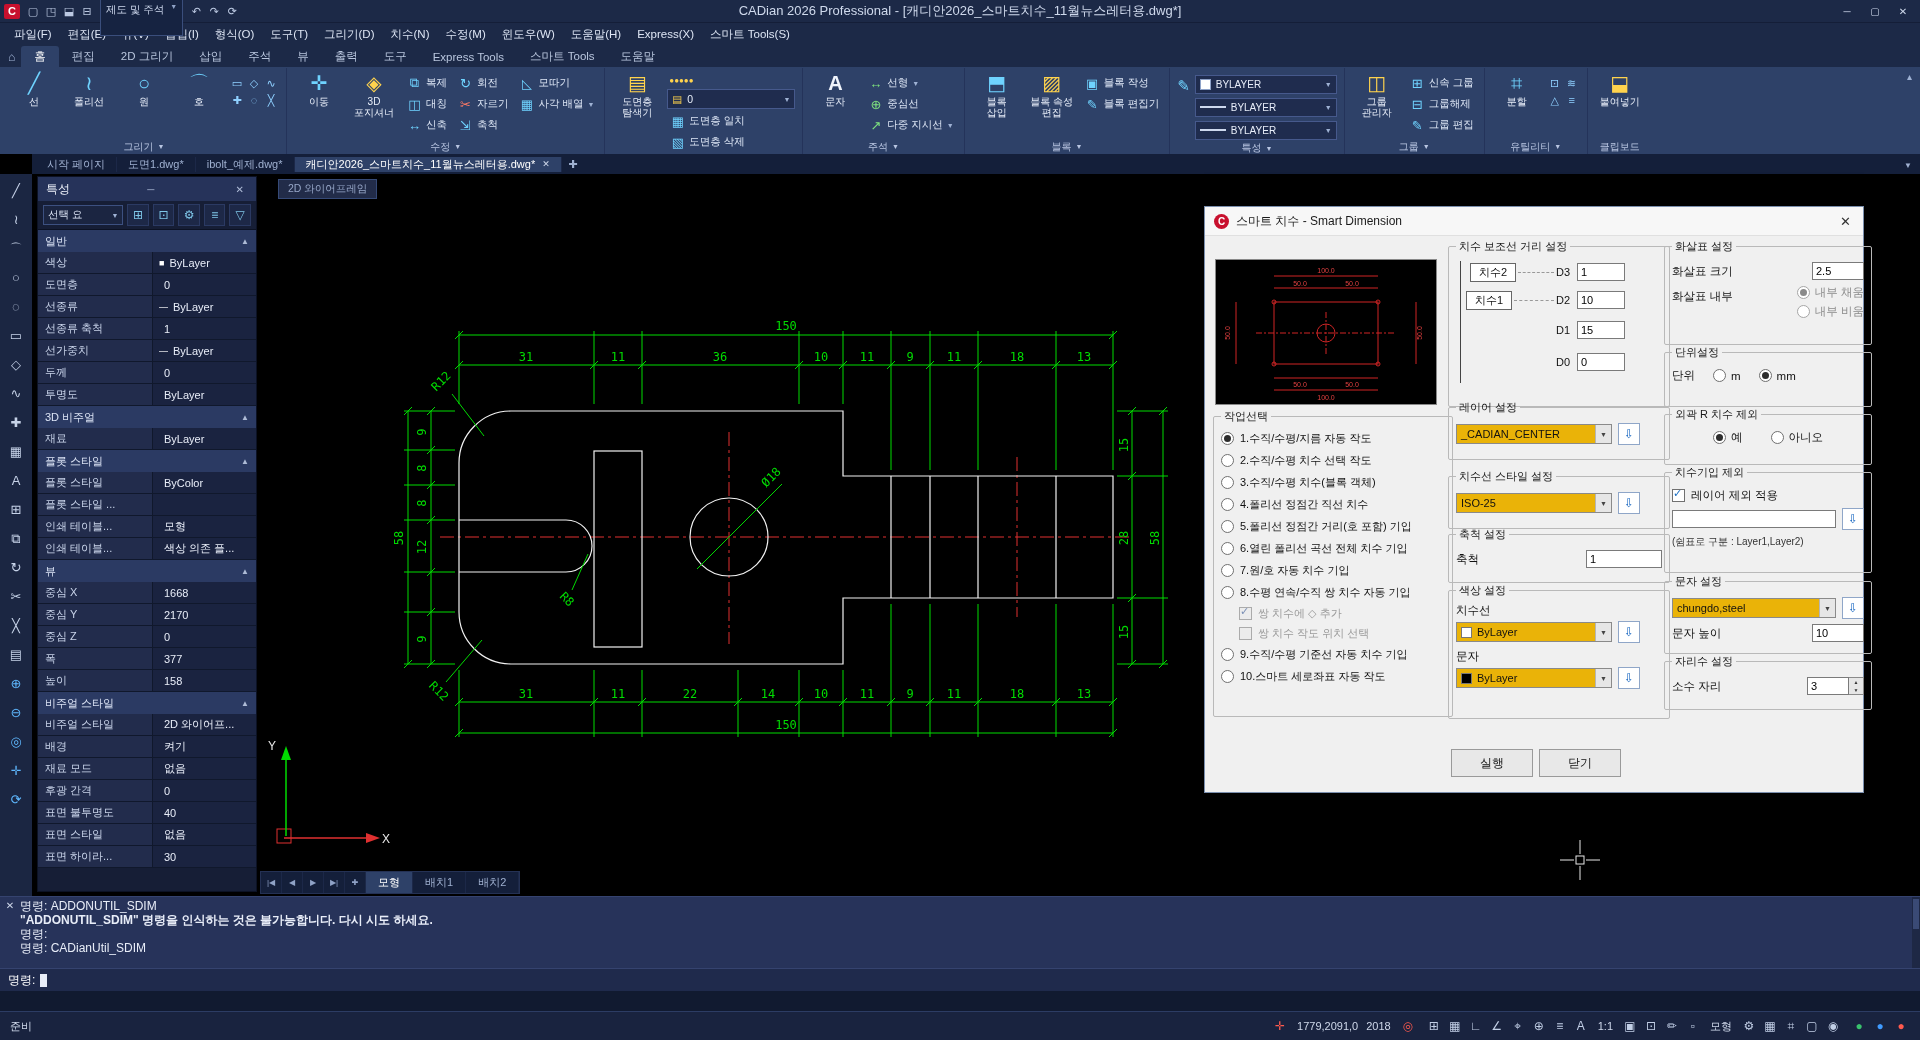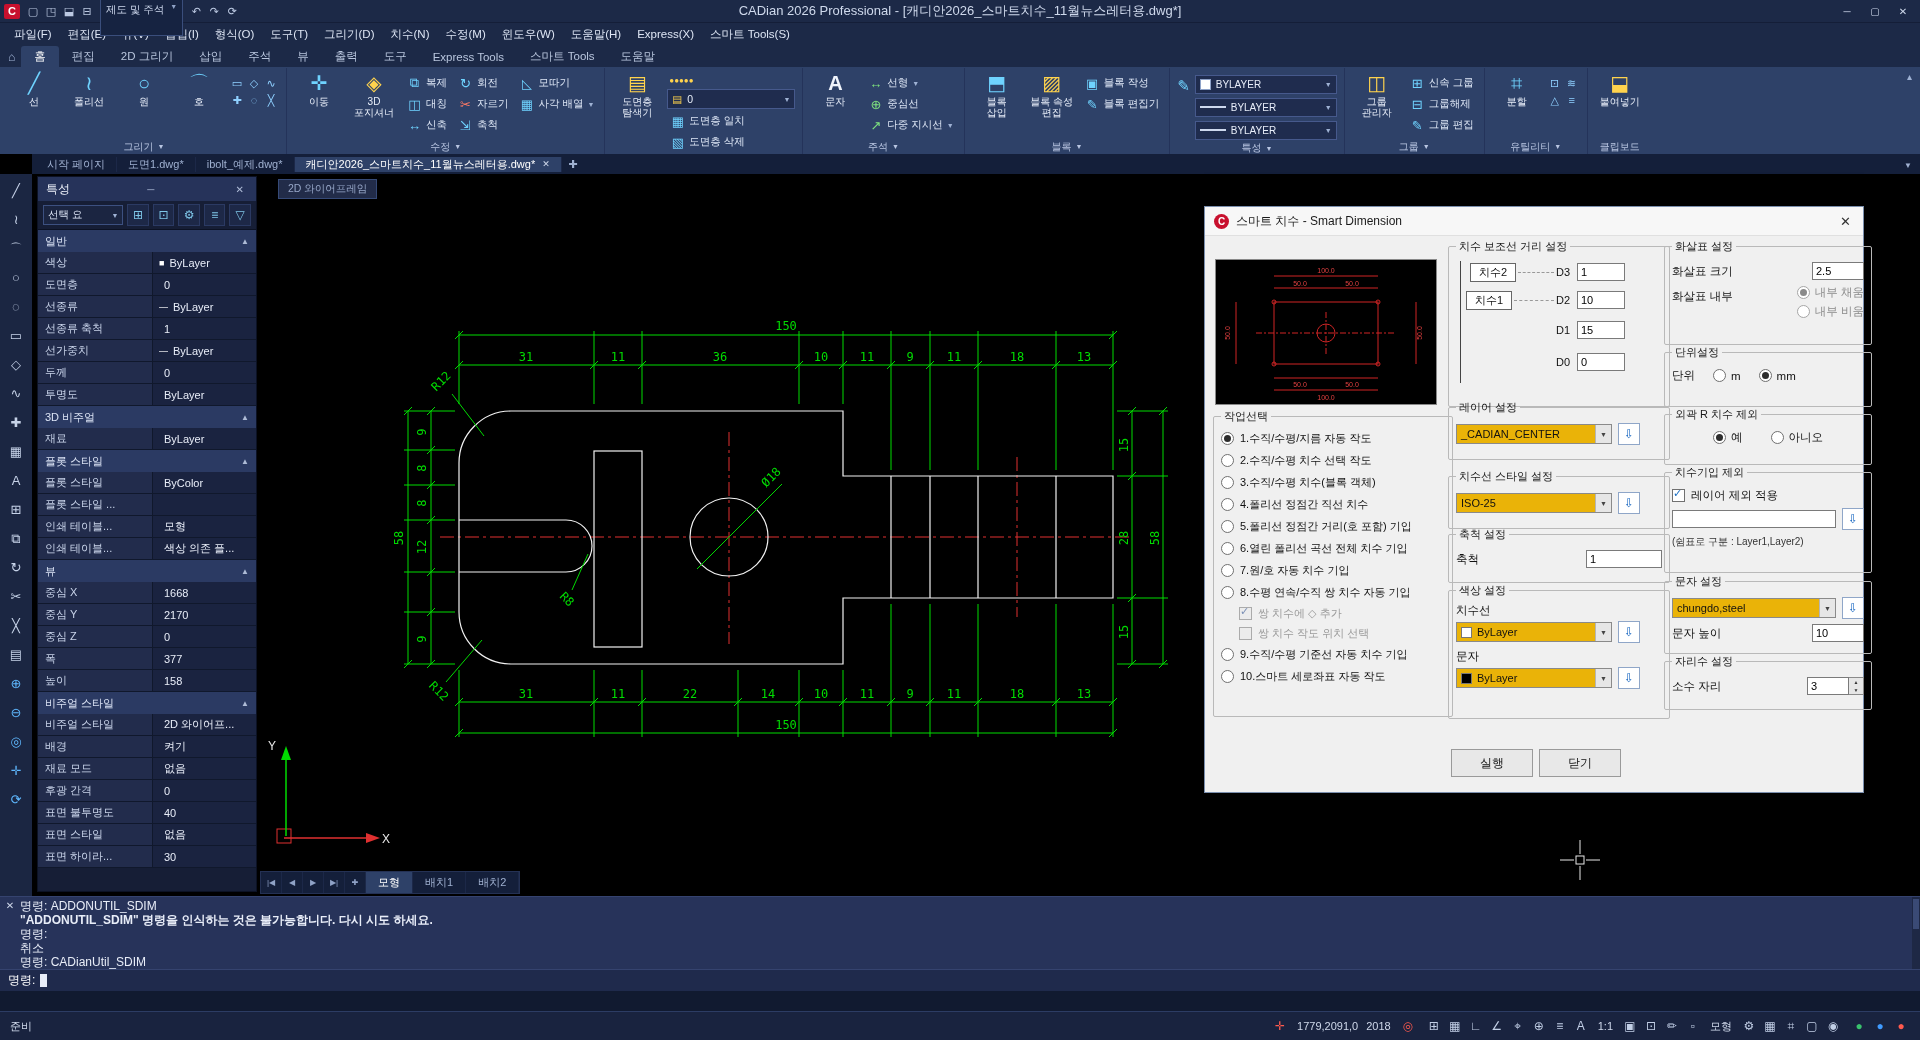--- a/index.html
+++ b/index.html
@@ -1225,21 +1225,20 @@
 
   <div class="cmdwrap">
     <div class="cmdhist">
       <div class="cmdgutter">
           <span>✕</span>
         </div>
       <div class="cmdlines">
         <div class="cmdline">명령: ADDONUTIL_SDIM</div>
           <div class="cmdline">"ADDONUTIL_SDIM" 명령을 인식하는 것은 불가능합니다.  다시 시도 하세요.</div>
           <div class="cmdline">명령:</div>
-          <div class="cmdline">취소</div>
           <div class="cmdline">명령: CADianUtil_SDIM</div>
       </div>
       <div class="cmdscroll">
           <div class="thumb"></div>
         </div>
     </div>
     <div class="cmdinput">
       <span>명령:</span>
         <span class="caret"></span>
     </div>

